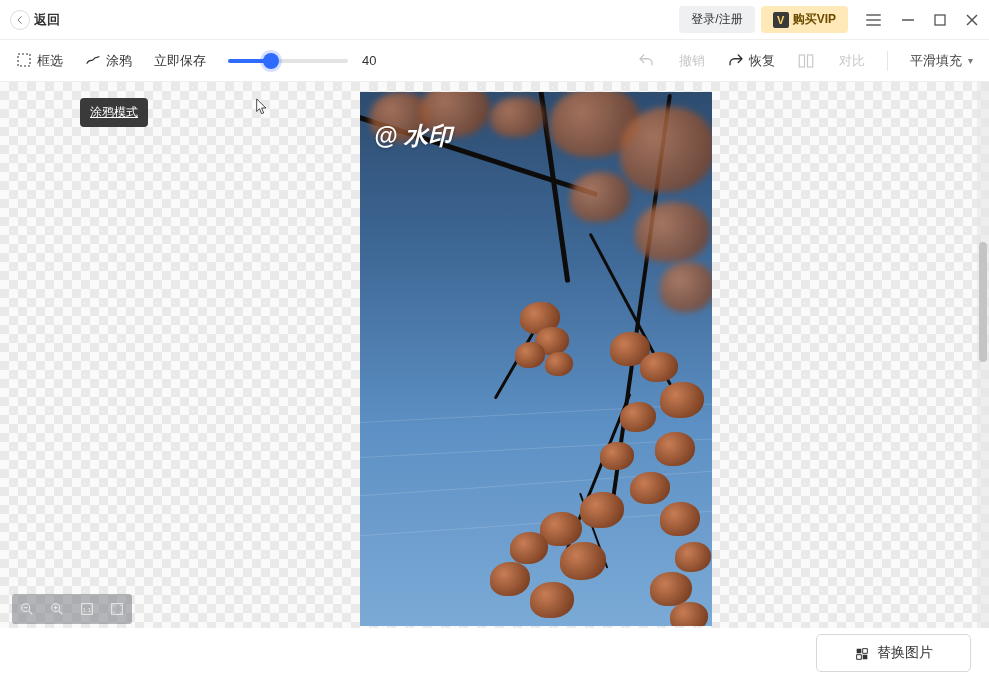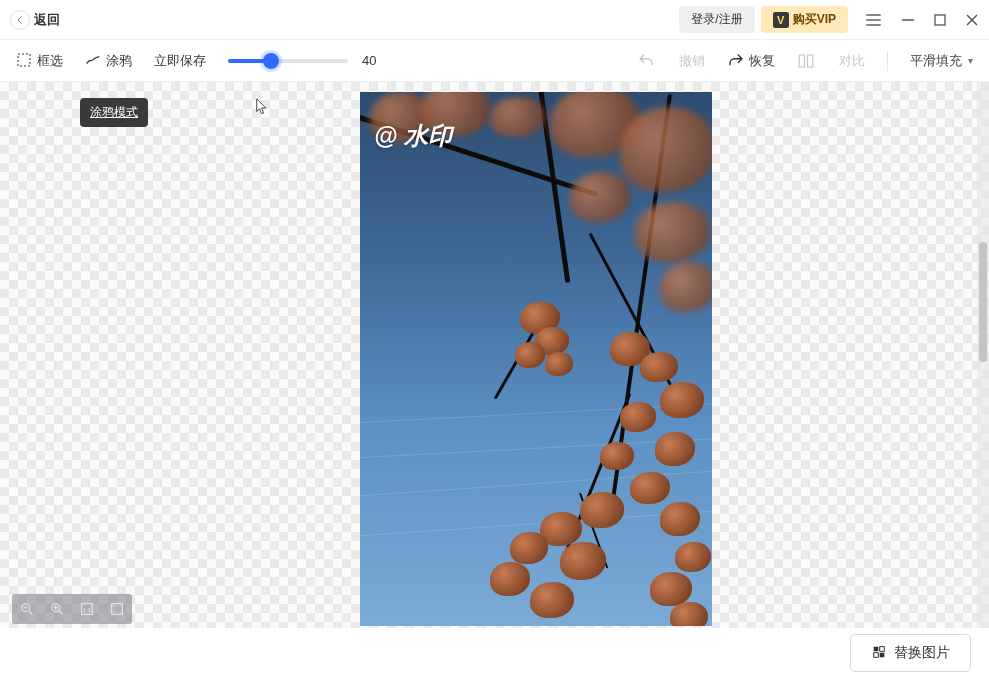--- a/index.html
+++ b/index.html
@@ -55,21 +55,21 @@
   .wire { position:absolute; left:-20px; width:120%; height:1px; background:rgba(255,255,255,.15);}
   .branch { position:absolute; background:#0e0c0b; border-radius:2px; transform-origin:left center;}
   .leaf { position:absolute; border-radius:50% 45% 50% 40%; background:radial-gradient(circle at 35% 35%,#c87d54,#7a3f22 80%);}
   .leaf.blur { filter:blur(3px); opacity:.75;}
   .watermark { position:absolute; left:14px; top:28px; color:#fff; font-size:24px; font-weight:600; font-style:italic; text-shadow:0 1px 3px rgba(0,0,0,.3);}
 
   .zoom-tray { position:absolute; left:12px; top:512px; background:rgba(120,124,132,.55); border-radius:3px; display:flex; padding:4px; gap:8px;}
   .zoom-tray .zicon { width:22px; height:22px; display:flex; align-items:center; justify-content:center; color:#eaeaea; cursor:pointer;}
 
   .footer { position:absolute; bottom:0; right:0; height:50px; display:flex; align-items:center; gap:16px; padding-right:18px;}
-  .btn { font-size:14px; padding:9px 20px; border-radius:5px; cursor:pointer; display:flex; align-items:flex-start; gap:7px;}
+  .btn { font-size:14px; padding:9px 37px; border-radius:5px; cursor:pointer; display:flex; align-items:flex-end; gap:7px;}
   .btn-outline { background:#fff; border:1px solid #d8d8d8; color:#333;}
   .btn-primary { background:#2f6bff; color:#fff;}
 </style>
 </head>
 <body>
 
 <div class="titlebar">
   <div class="back-btn">
     <span class="back-icon">
       <svg viewBox="0 0 24 24" width="10" height="10">

